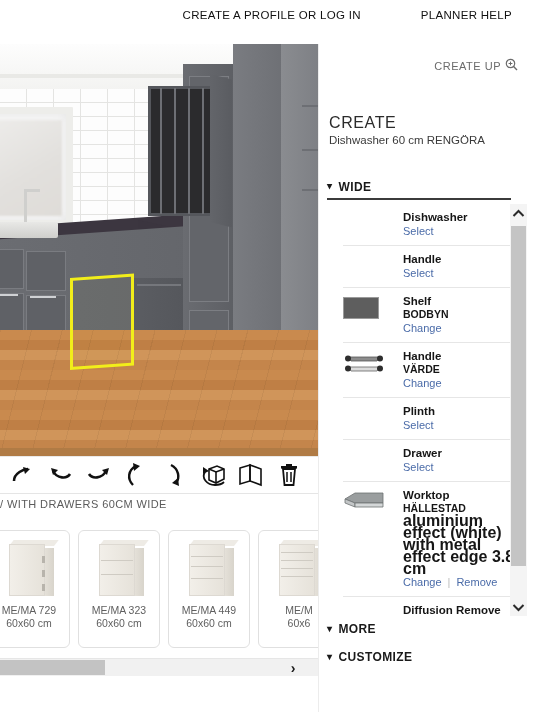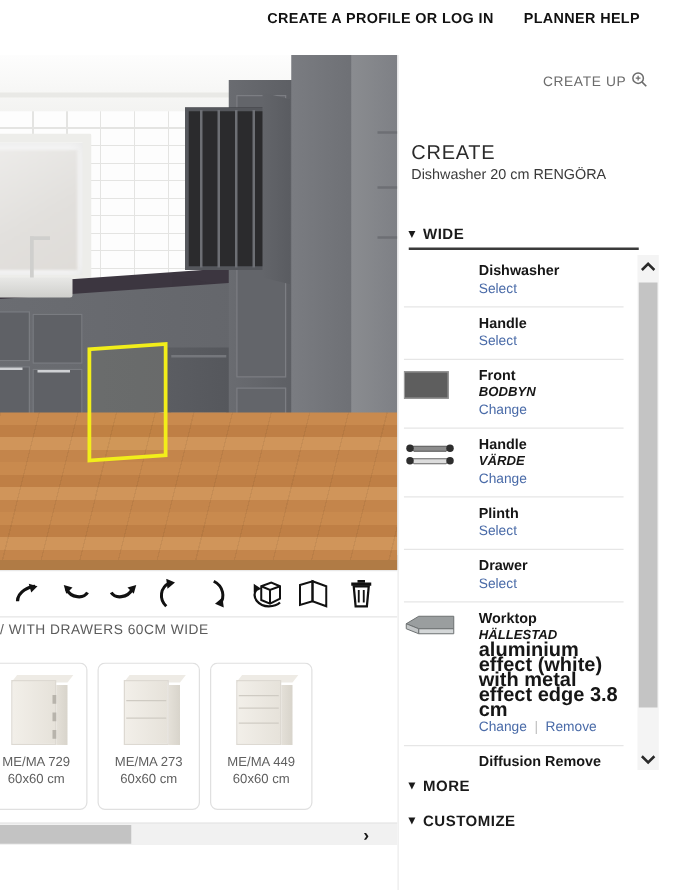--- a/index.html
+++ b/index.html
@@ -15,22 +15,22 @@
   
   #top-header {
     position: absolute; left: 0; top: 0; width: 542px; height: 42px;
     background: #ffffff;
   }
   #top-header .links {
     position: absolute; right: 30px; top: 9px;
     display: flex; gap: 24px; align-items: center;
   }
   #top-header .links a {
-    font-size: 11.5px; font-weight: bold; letter-spacing: 0.3px;
-    color: #111111; text-decoration: none; white-space: nowrap;
+    font-size: 11.5px; font-weight: normal; letter-spacing: 0.3px;
+    color: #111111; text-decoration: none; white-space: nowrap; margin-left: 36px;
   }
 
   
   #viewport {
     position: absolute; left: 0; top: 44px; width: 318px; height: 412px;
     overflow: hidden; background: #ffffff;
   }
   .v-wall {
     position: absolute; left: 0; top: 0; width: 318px; height: 300px;
     background: #fbfbfb;
@@ -248,31 +248,31 @@
   #sec-customize { top: 606px; }
   .chev { font-size: 10px; line-height: 1; color: #1a1a1a; display:inline-block; }
   .chev.up { transform: scaleY(-1); }
 
   #main-rule {
     position: absolute; left: 8px; top: 154px; width: 184px; height: 2px; background: #3b3b3b;
   }
 
   
   #opt-list {
-    position: absolute; left: 4px; top: 160px; width: 176px; height: 412px;
+    position: absolute; left: 24px; top: 160px; width: 176px; height: 412px;
     overflow: hidden;
   }
   .opt-row {
     display: flex; align-items: flex-start; gap: 6px;
     border-bottom: 1px solid #e6e6e6; padding: 7px 0 7px 0; min-height: 38px;
   }
   .opt-thumb { flex: 0 0 auto; width: 52px; padding-top: 2px; }
   .opt-text { flex: 1 1 auto; padding-left: 2px; }
   .opt-name { font-size: 11.5px; font-weight: bold; color: #161616; line-height: 13px; }
-  .opt-model { font-size: 10.5px; font-weight: bold; color: #161616; line-height: 13px; font-style: italic; }
+  .opt-model { font-size: 10.5px; font-weight: bold; color: #161616; line-height: 13px; }
   .opt-desc { font-size: 16px; font-weight: bold; color: #161616; line-height: 12px; }
   .opt-action { font-size: 11px; color: #4a6ba8; line-height: 14px; cursor: pointer; }
   .opt-actions { display: flex; align-items: center; gap: 6px; }
   .opt-sep { color: #bdbdbd; font-size: 11px; }
 
   
   .sw-front { width: 36px; height: 22px; background: #5e5e5e; border: 1px solid #9a9a9a; }
   .sw-handle { width: 42px; height: 24px; }
   .sw-worktop { width: 42px; height: 22px; }
 
@@ -433,34 +433,47 @@
     <div class="prod-label" style="margin-top:0">60x60 cm</div>
   </div>
   <div class="prod-card">
     <div class="prod-img">
       <div class="cab-top"></div>
         <div class="cab-body"></div>
         <div class="cab-side"></div>
       <div class="cab-line" style="top:22px;"></div>
         <div class="cab-line" style="top:36px;"></div>
     </div>
-    <div class="prod-label">ME/MA 273</div>
+    <div class="prod-label">ME/MA 323</div>
     <div class="prod-label" style="margin-top:0">60x60 cm</div>
   </div>
   <div class="prod-card">
     <div class="prod-img">
       <div class="cab-top"></div>
         <div class="cab-body"></div>
         <div class="cab-side"></div>
       <div class="cab-line" style="top:18px;"></div>
         <div class="cab-line" style="top:28px;"></div>
         <div class="cab-line" style="top:40px;"></div>
     </div>
     <div class="prod-label">ME/MA 449</div>
     <div class="prod-label" style="margin-top:0">60x60 cm</div>
+  </div>
+  <div class="prod-card">
+    <div class="prod-img">
+      <div class="cab-top"></div>
+        <div class="cab-body"></div>
+        <div class="cab-side"></div>
+      <div class="cab-line" style="top:14px;"></div>
+        <div class="cab-line" style="top:22px;"></div>
+        <div class="cab-line" style="top:30px;"></div>
+        <div class="cab-line" style="top:38px;"></div>
+    </div>
+    <div class="prod-label">ME/M</div>
+    <div class="prod-label" style="margin-top:0">60x6</div>
   </div>
 </div>
 
 <div id="hscroll">
   <div id="hscroll-thumb"></div>
   <div id="hscroll-next">›</div>
 </div>
 
 <div id="options-panel">
 
@@ -469,21 +482,21 @@
     <span>
       <svg width="13" height="13" viewBox="0 0 13 13">
         <circle cx="5.5" cy="5.5" r="4.2" fill="none" stroke="#6b6b6b" stroke-width="1.2"></circle>
         <path d="M8.6 8.6 L12 12" stroke="#6b6b6b" stroke-width="1.4"></path>
         <path d="M3.6 5.5 H7.4 M5.5 3.6 V7.4" stroke="#6b6b6b" stroke-width="1"></path>
       </svg>
     </span>
   </div>
 
   <div id="options-title">CREATE</div>
-  <div id="options-sub">Dishwasher 20 cm RENGÖRA</div>
+  <div id="options-sub">Dishwasher 60 cm RENGÖRA</div>
 
   <div class="section-header" id="sec-main">
     <span class="chev up">▴</span>
     <span>WIDE</span>
   </div>
   <div id="main-rule"></div>
 
   <div id="opt-list">
 
     <div class="opt-row">
@@ -500,21 +513,21 @@
         <div class="opt-name">Handle</div>
         <div class="opt-action">Select</div>
       </div>
     </div>
 
     <div class="opt-row">
       <div class="opt-thumb">
         <div class="sw-front"></div>
       </div>
       <div class="opt-text">
-        <div class="opt-name">Front</div>
+        <div class="opt-name">Shelf</div>
         <div class="opt-model">BODBYN</div>
         <div class="opt-action">Change</div>
       </div>
     </div>
 
     <div class="opt-row">
       <div class="opt-thumb">
         <svg class="sw-handle" viewBox="0 0 42 24">
           <path d="M5 5 L37 5 L34 9 L8 9 Z" fill="#8c8c8c" stroke="#555" stroke-width="0.8"></path>
           <circle cx="5" cy="6.5" r="3" fill="#2e2e2e"></circle>

